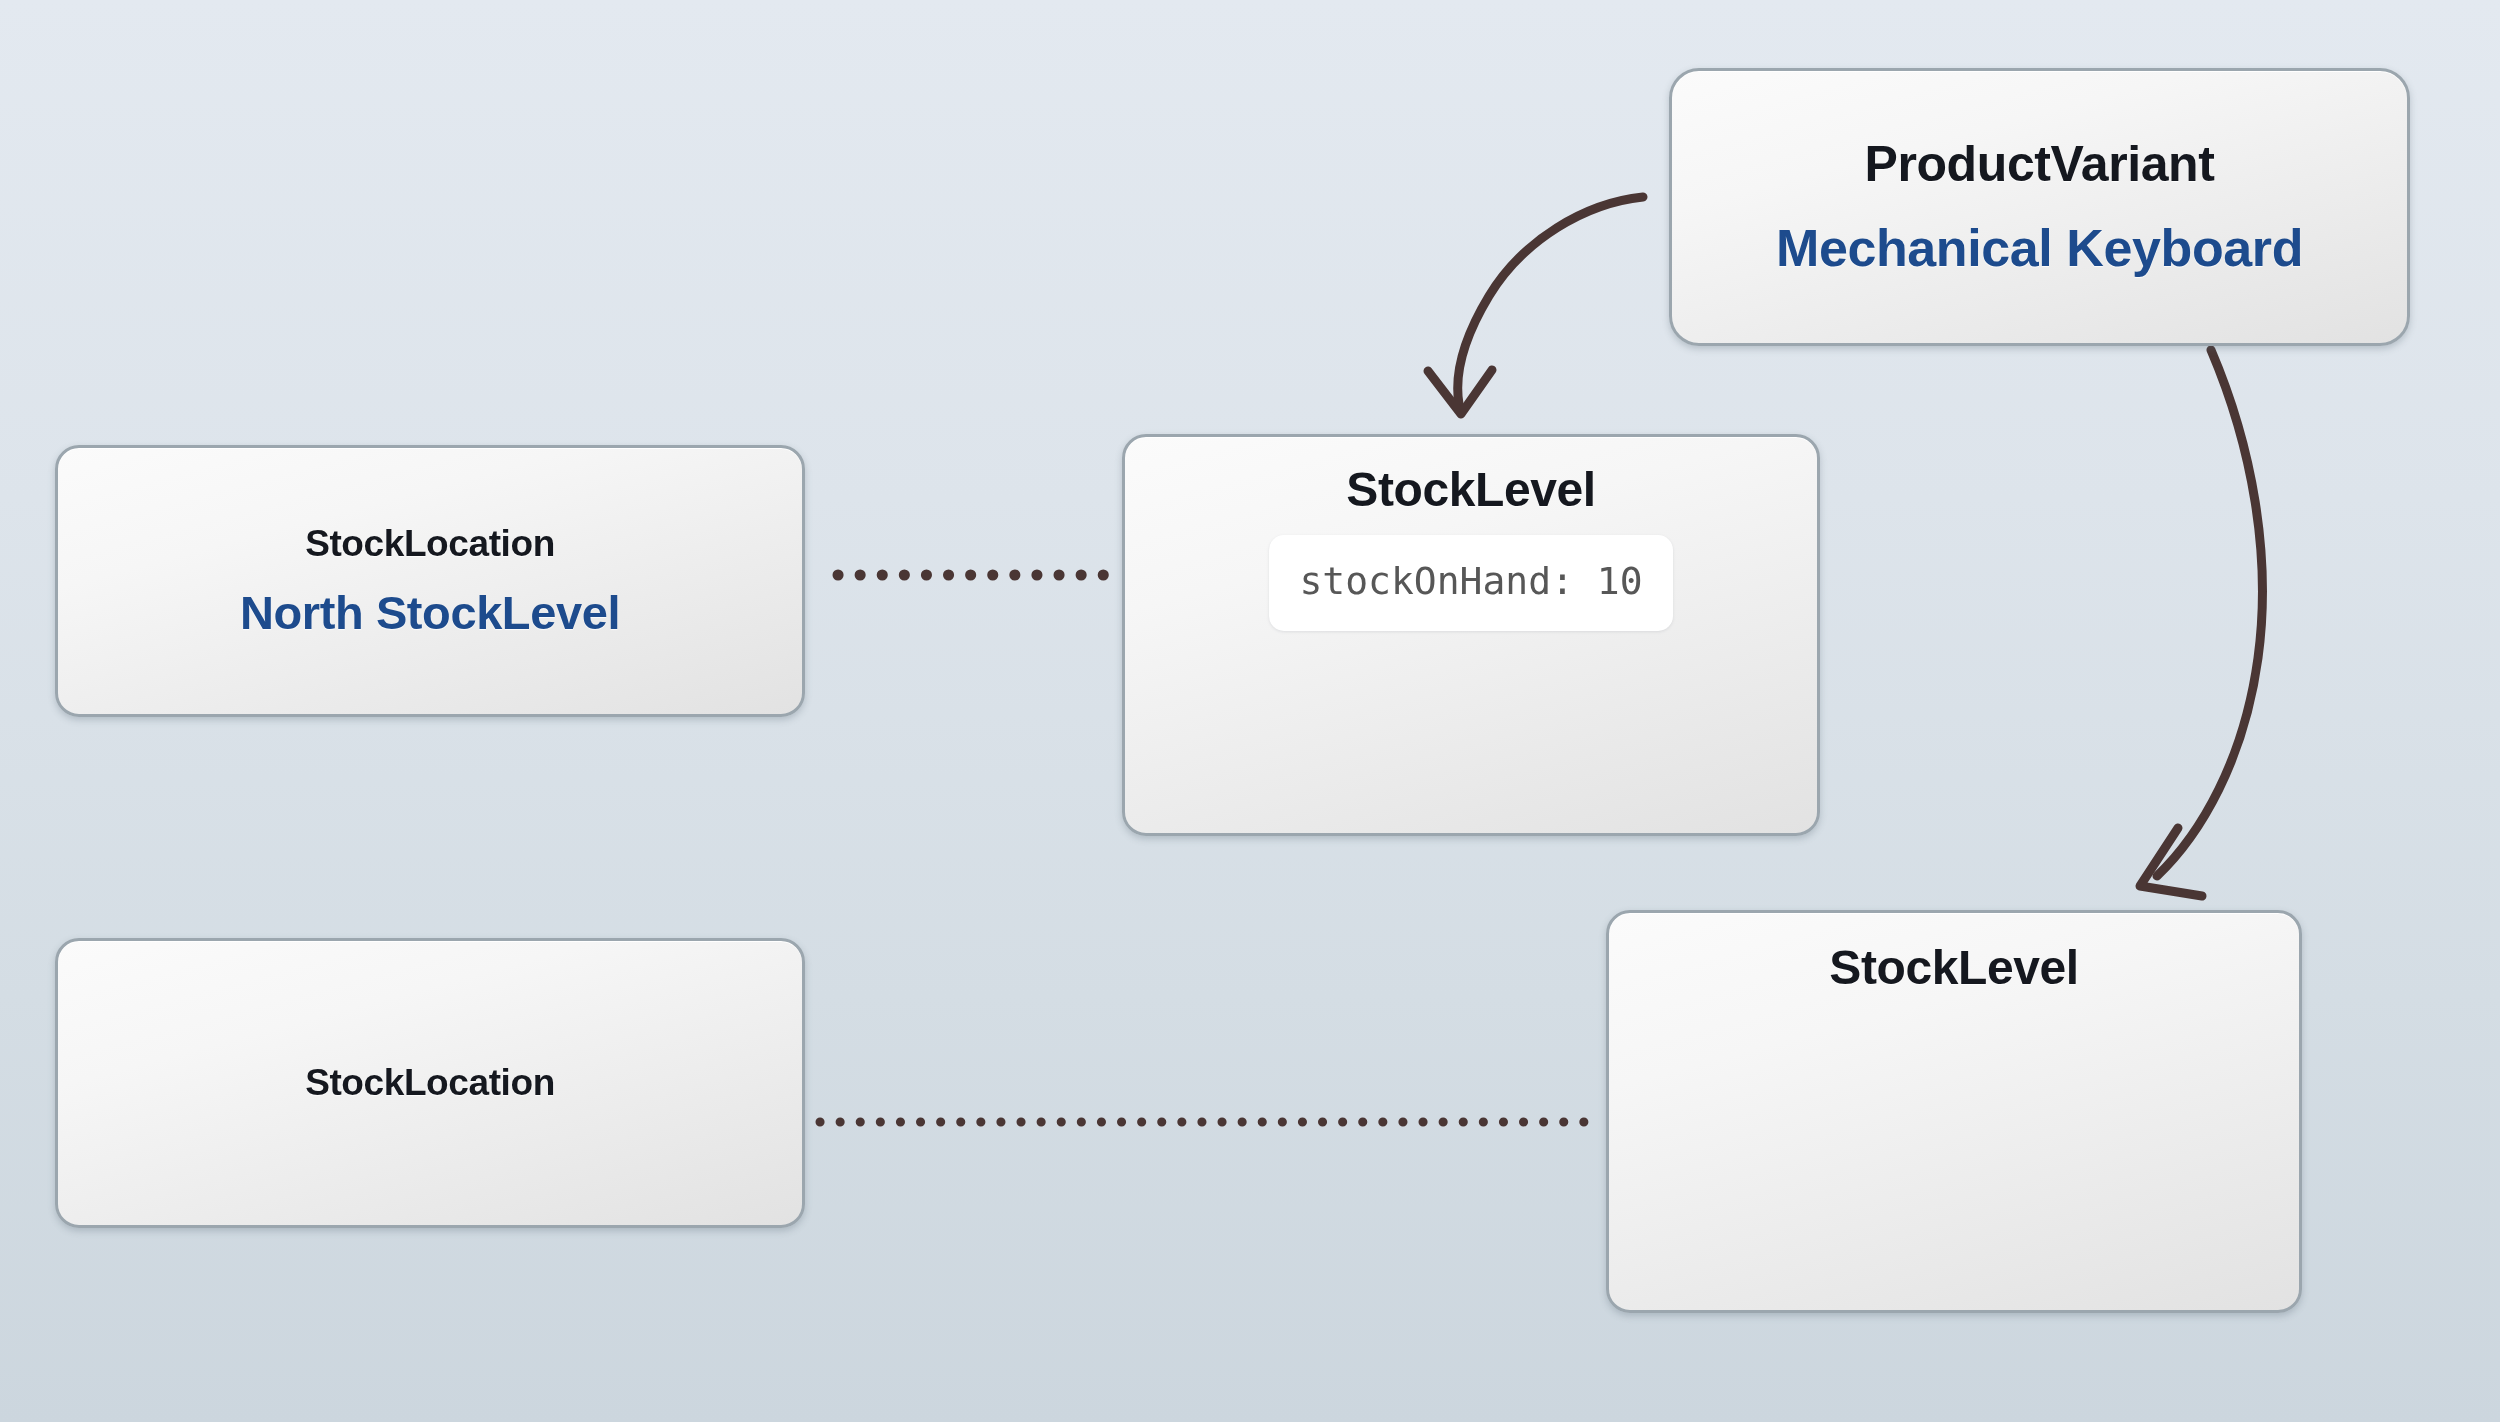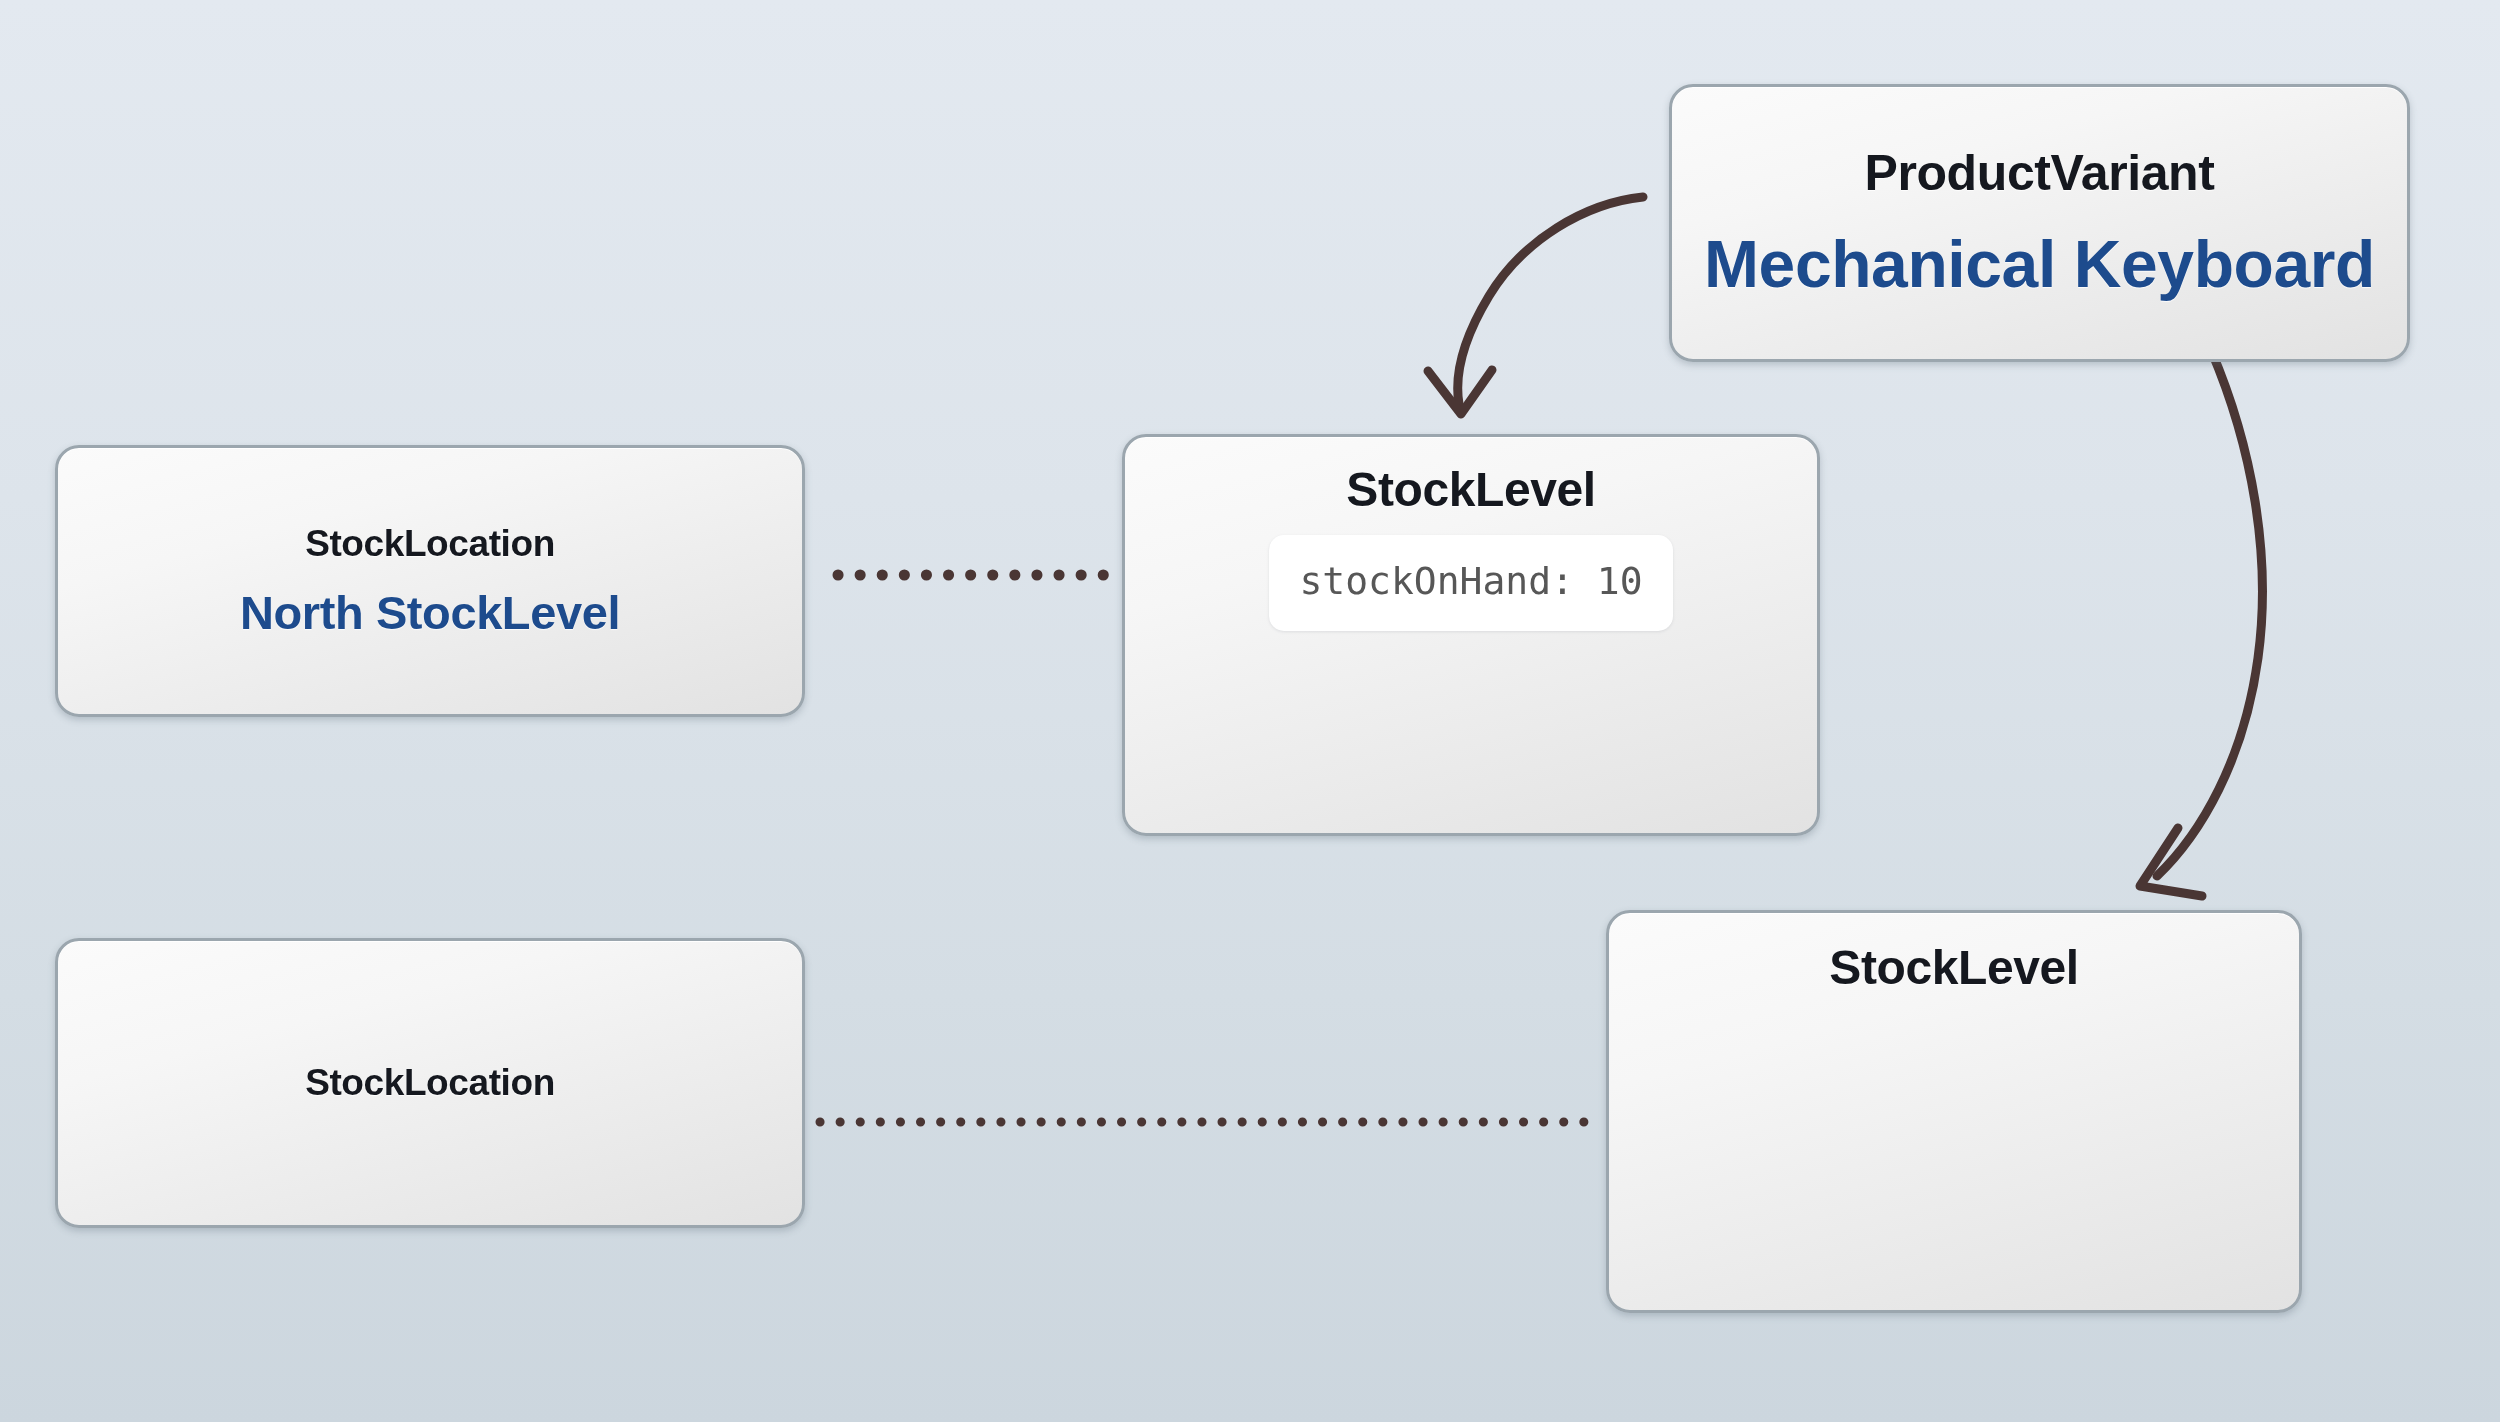--- a/index.html
+++ b/index.html
@@ -82,26 +82,27 @@
   .attr-line {
     font-family: "DejaVu Sans Mono", "Liberation Mono", monospace;
     font-size: 38px;
     color: #575757;
     line-height: 1.30;
     white-space: pre;
   }
 
   
   #node-product-variant {
-    left: 1669px; top: 84px;
+    left: 1669px; top: 68px;
     width: 741px; height: 278px;
     gap: 30px;
+    border-radius: 30px;
   }
   #node-product-variant .node-title { font-size: 50px; }
-  #node-product-variant .node-subtitle { font-size: 66px; }
+  #node-product-variant .node-subtitle { font-size: 52px; }
 
   #node-stock-location-north {
     left: 55px; top: 445px;
     width: 750px; height: 272px;
     gap: 24px;
   }
 
   #node-stock-location-south {
     left: 55px; top: 938px;
     width: 750px; height: 290px;

